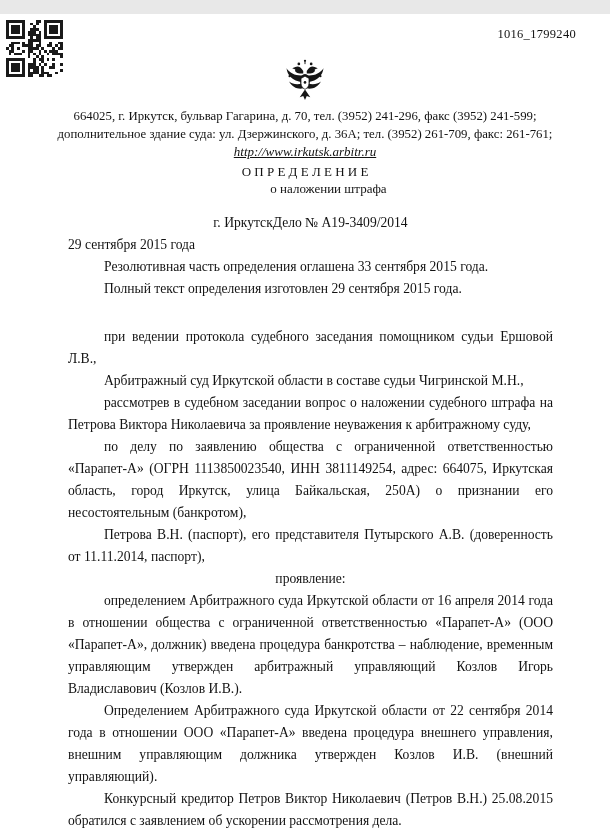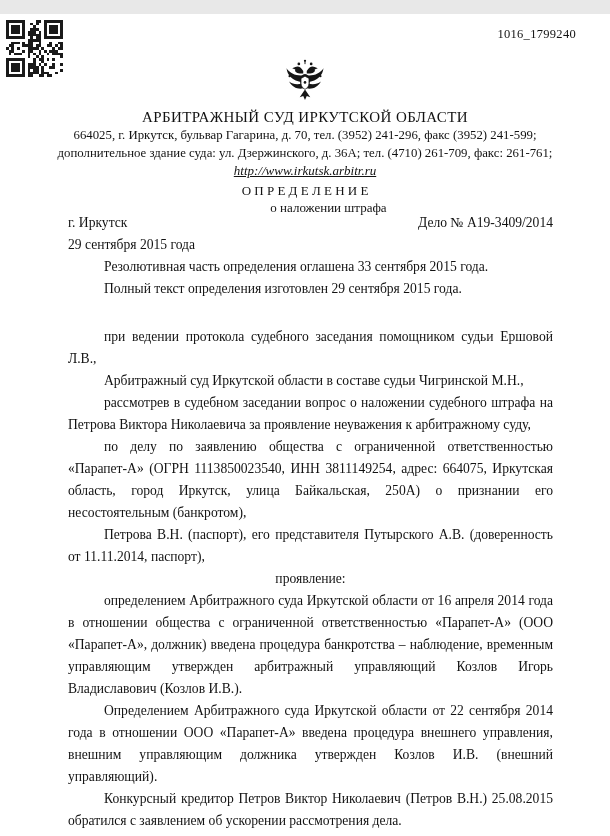--- a/index.html
+++ b/index.html
@@ -21,21 +21,21 @@
   .emblem{display:block;margin:0 auto 3px auto;}
   .court-name{font-size:15px;letter-spacing:.4px;line-height:19px;}
   .addr{font-size:12.8px;}
   .url{font-size:13px;text-decoration:underline;font-style:italic;}
   .doctype{font-size:13px;margin-top:2px;line-height:18px;}
   .subject{font-size:13px;line-height:16px;padding-left:47px;}
   .content{
     position:absolute;left:68px;top:198px;width:485px;
     font-size:13.6px;line-height:22px;
   }
-  .caserow{display:flex;justify-content:space-between;}
+  .caserow{display:flex;justify-content:center;}
   .paras p{margin:0;text-indent:36px;text-align:justify;}
   .paras p.center{text-align:center;text-indent:0;}
   .gap{height:26px;}
 </style>
 </head>
 <body>
 
 <div class="page">
 
   <svg class="qr" viewBox="0 0 21 21" shape-rendering="crispEdges" fill="#1a1a1a">
@@ -190,23 +190,22 @@
         <path d="M45 56 C32 60 22 58 14 52 C20 64 32 70 45 68 Z"></path>
         <path d="M55 56 C68 60 78 58 86 52 C80 64 68 70 55 68 Z"></path>
         <circle cx="15" cy="40" r="2.6"></circle>
         <circle cx="85" cy="40" r="2.6"></circle>
         <ellipse cx="50" cy="52" rx="11" ry="17"></ellipse>
         <path d="M50 70 L38 88 L46 85 L50 94 L54 85 L62 88 Z"></path>
       </g>
       <path d="M50 40 L59 45 V56 C59 63 55 67 50 70 C45 67 41 63 41 56 V45 Z" fill="#ffffff" stroke="#161616" stroke-width="1.5"></path>
       <circle cx="50" cy="54" r="3" fill="#161616"></circle>
     </svg>
-    <div class="court-name">АРБИТРАЖНЫЙ СУД ИРКУТСКОЙ ОБЛАСТИ</div>
     <div class="addr">664025, г. Иркутск, бульвар Гагарина, д. 70, тел. (3952) 241-296, факс (3952) 241-599;</div>
-    <div class="addr">дополнительное здание суда: ул. Дзержинского, д. 36А; тел. (4710) 261-709, факс: 261-761;</div>
+    <div class="addr">дополнительное здание суда: ул. Дзержинского, д. 36А; тел. (3952) 261-709, факс: 261-761;</div>
     <div class="url">http://www.irkutsk.arbitr.ru</div>
     <div class="doctype">О П Р Е Д Е Л Е Н И Е</div>
     <div class="subject">о наложении штрафа</div>
   </div>
 
   <div class="content paras">
     <div class="caserow">
       <span>г. Иркутск</span>
       <span>Дело № А19-3409/2014</span>
     </div>

